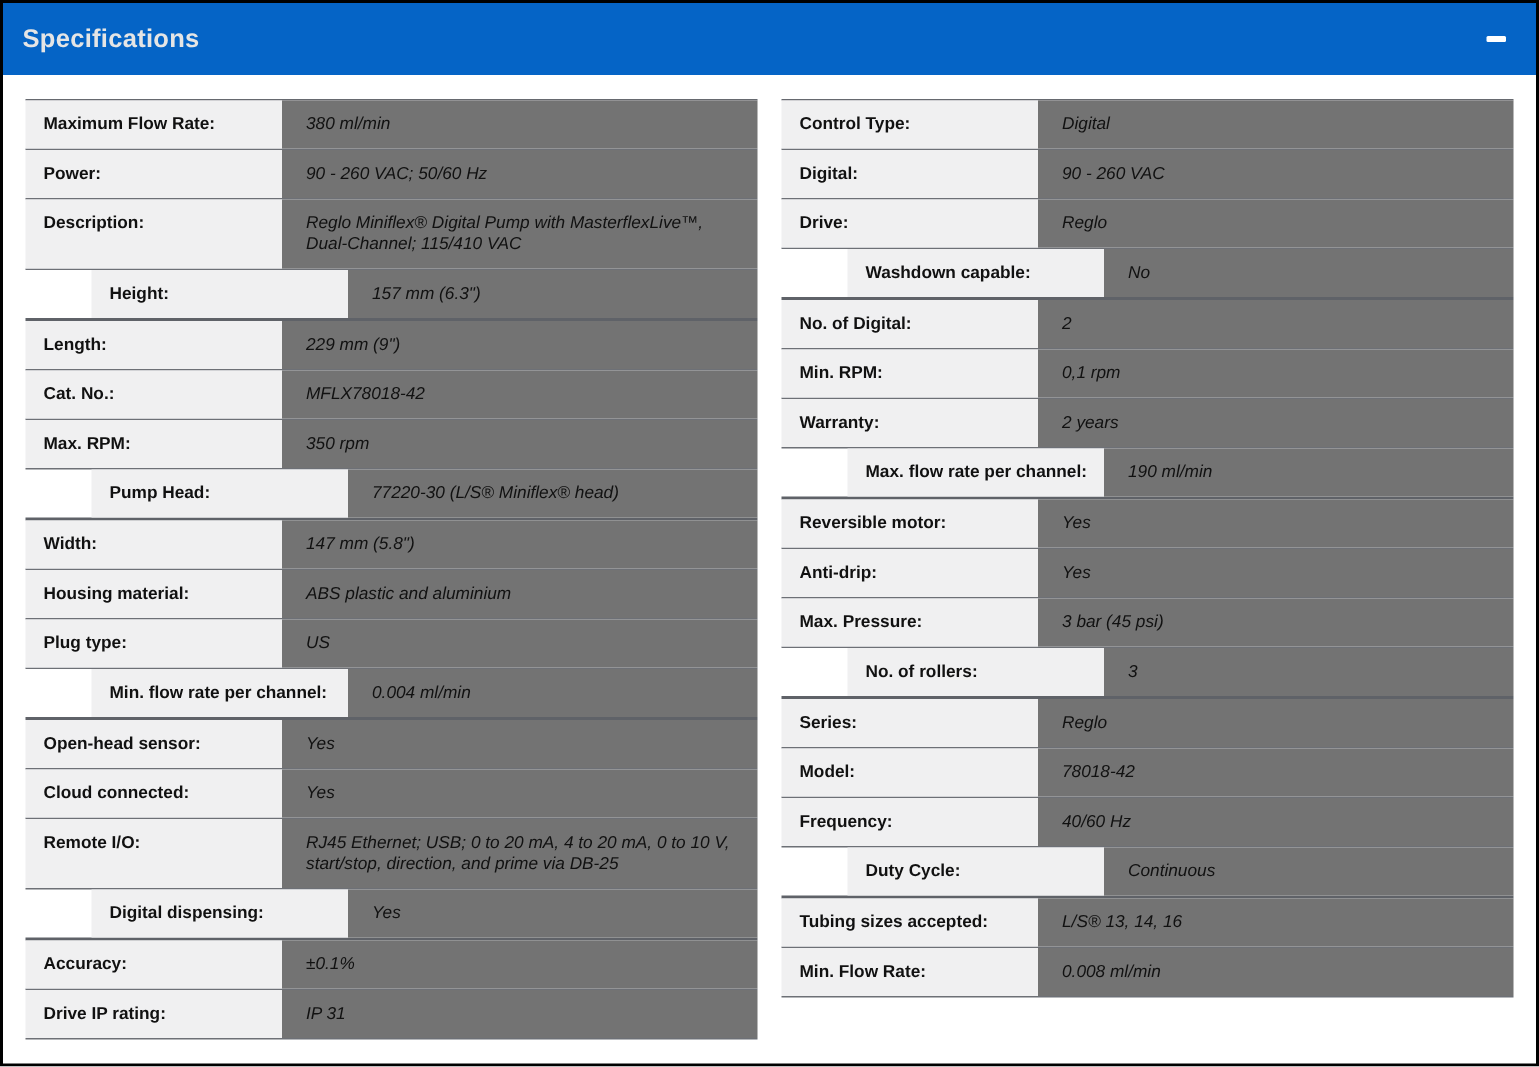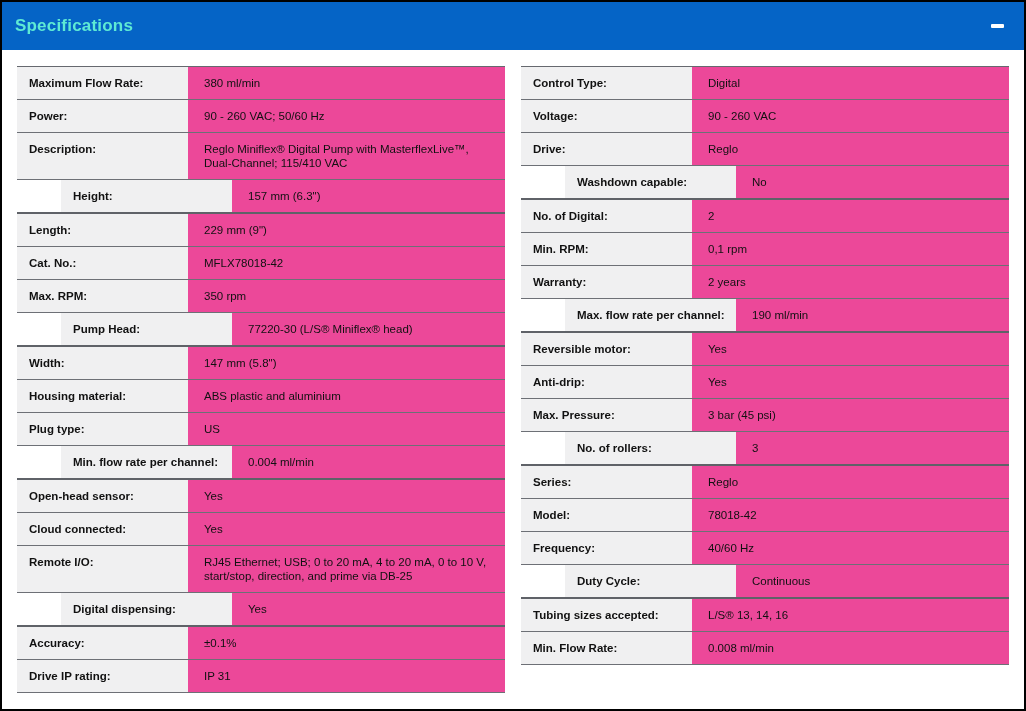--- a/index.html
+++ b/index.html
@@ -17,21 +17,21 @@
   }
   .panel-header {
     height: 48px;
     background: #0564c6; 
     display: flex;
     align-items: center;
     justify-content: space-between;
     padding: 0 16px 0 13px;
   }
   .panel-title {
-    color: #5eead4;
+    color: #e5e5e5;
     font-size: 17px;
     font-weight: 700;
     letter-spacing: 0.2px;
   }
   .collapse-btn {
     background: transparent;
     border: none;
     width: 22px; height: 22px;
     display: flex; align-items: center; justify-content: center;
     cursor: pointer;
@@ -68,21 +68,22 @@
     font-weight: 700;
     font-size: 11.5px;
     line-height: 14px;
     padding: 9px 8px 9px 12px;
   }
   .spec-value {
     flex: 1 1 auto;
     font-size: 11.5px;
     line-height: 14px;
     padding: 9px 14px 9px 16px;
-    background: #ec4899;
+    background: #737373;
+    font-style: italic;
   }
 </style>
 </head>
 <body>
 
 <div class="page">
   <header class="panel-header" style="background: rgb(5, 100, 198);">
     <h1 class="panel-title">Specifications</h1>
     <button class="collapse-btn" aria-label="Collapse specifications">
       <span class="minus-icon"></span>
@@ -162,21 +163,21 @@
           <div class="spec-label">Drive IP rating:</div>
           <div class="spec-value">IP 31</div>
         </div>
       </div>
     <div class="spec-table" id="table-right">
         <div class="spec-row">
           <div class="spec-label">Control Type:</div>
           <div class="spec-value">Digital</div>
         </div>
         <div class="spec-row">
-          <div class="spec-label">Voltage:</div>
+          <div class="spec-label">Digital:</div>
           <div class="spec-value">90 - 260 VAC</div>
         </div>
         <div class="spec-row">
           <div class="spec-label">Drive:</div>
           <div class="spec-value">Reglo</div>
         </div>
         <div class="spec-row">
           <div class="spec-label">Washdown capable:</div>
           <div class="spec-value">No</div>
         </div>

